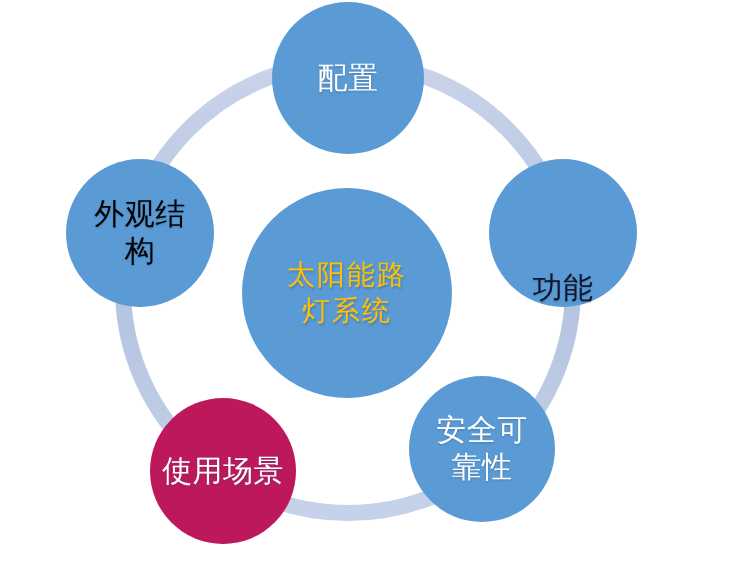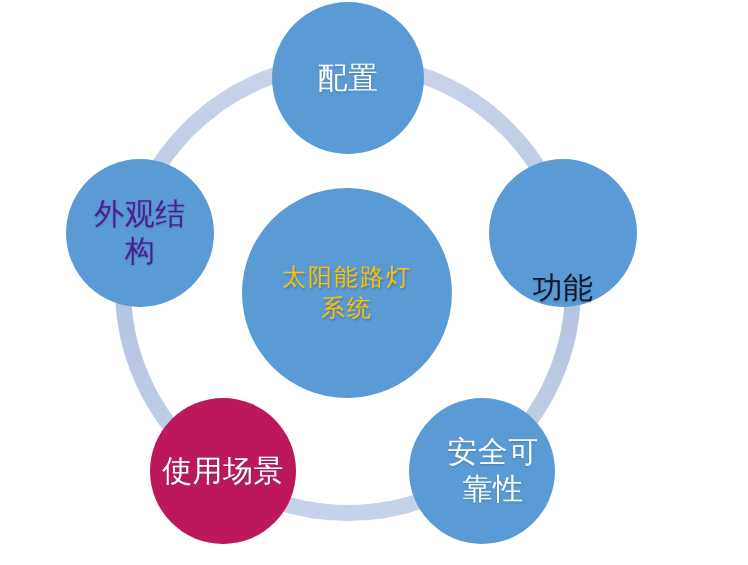--- a/index.html
+++ b/index.html
@@ -38,35 +38,35 @@
   }
   .node-satellite {
     background: #5b9bd5;
     color: #ffffff;
     font-size: 30px;
     text-shadow: 0 1px 2px rgba(40,70,110,0.38);
   }
   .node-hub {
     background: #5b9bd5;
     color: #ffc000;
-    font-size: 24px;
+    font-size: 28px;
     font-weight: 500;
     line-height: 1.28;
     letter-spacing: 2px;
     text-shadow: 1px 2px 2px rgba(60,80,120,0.40);
   }
   .node-label {
     display: block;
     padding: 0 10px;
     user-select: none;
   }
   
   #node-top      { left: 272px; top:   2px; width: 152px; height: 152px; }
   #node-right    { left: 489px; top: 159px; width: 148px; height: 148px; }
-  #node-botright { left: 409px; top: 398px; width: 146px; height: 146px; justify-content: flex-end; }
+  #node-botright { left: 409px; top: 376px; width: 146px; height: 146px; }
   #node-botleft  { left: 150px; top: 398px; width: 146px; height: 146px; }
   #node-left     { left:  66px; top: 159px; width: 148px; height: 148px; }
   #node-hub      { left: 242px; top: 188px; width: 210px; height: 210px; }
 </style>
 </head>
 <body>
 
 <div id="canvas" style="background: rgb(255, 255, 255);">
 
   <svg id="ring-layer" viewBox="0 0 748 565" xmlns="http://www.w3.org/2000/svg" aria-hidden="true">
@@ -89,21 +89,21 @@
   </div>
 
   <div class="node node-satellite" id="node-botright" style="background: rgb(91, 155, 213); color: rgb(255, 255, 255);">
     <span class="node-label" style="max-width:104px;">安全可靠性</span>
   </div>
 
   <div class="node node-satellite" id="node-botleft" style="background: #be185d; color: rgb(255, 255, 255);">
     <span class="node-label">使用场景</span>
   </div>
 
-  <div class="node node-satellite" id="node-left" style="background: rgb(91, 155, 213); color: #4c1d95;">
+  <div class="node node-satellite" id="node-left" style="background: rgb(91, 155, 213); color: #000000;">
     <span class="node-label" style="max-width:104px;">外观结构</span>
   </div>
 
   <div class="node node-hub" id="node-hub" style="background: rgb(91, 155, 213); color: rgb(255, 192, 0);">
     <span class="node-label" style="max-width:140px;">太阳能路灯系统</span>
   </div>
 
 </div>
 
 </body></html>

